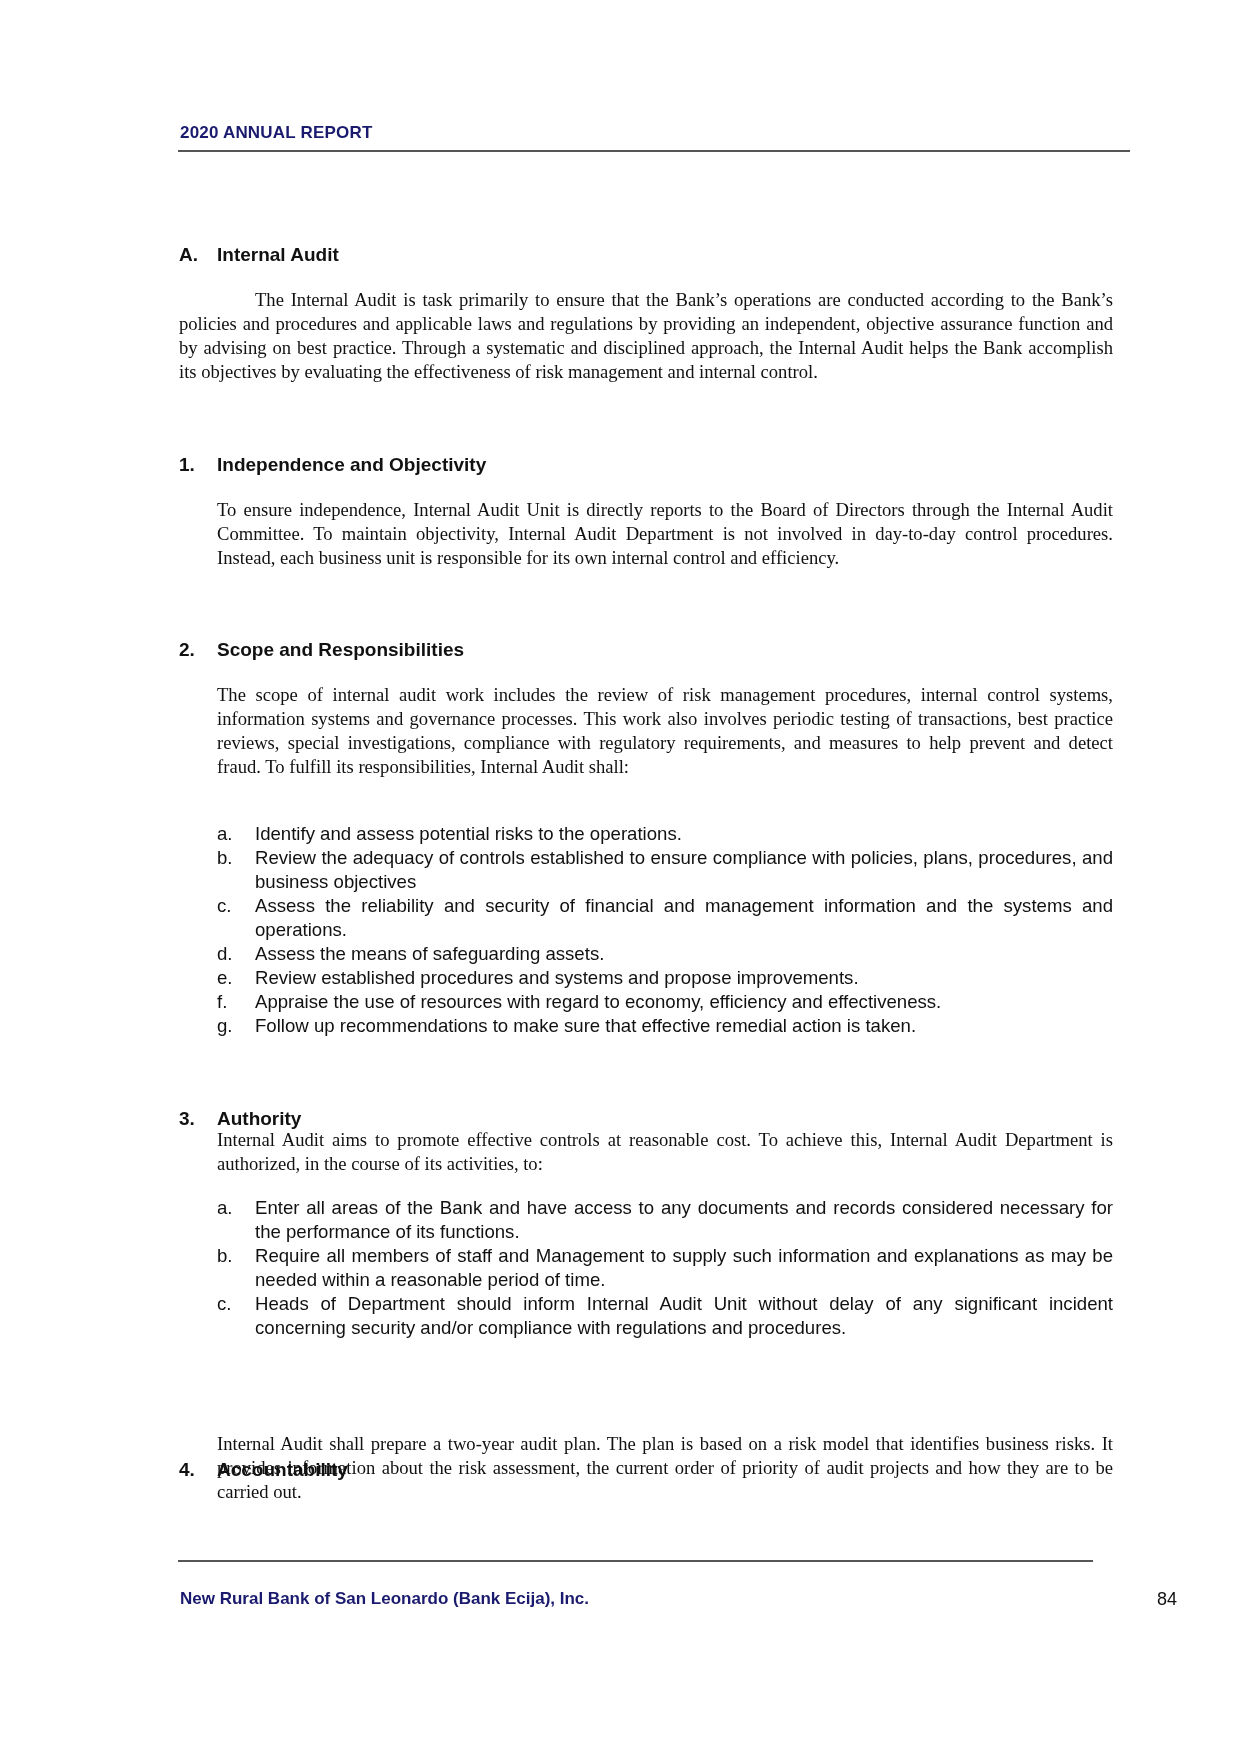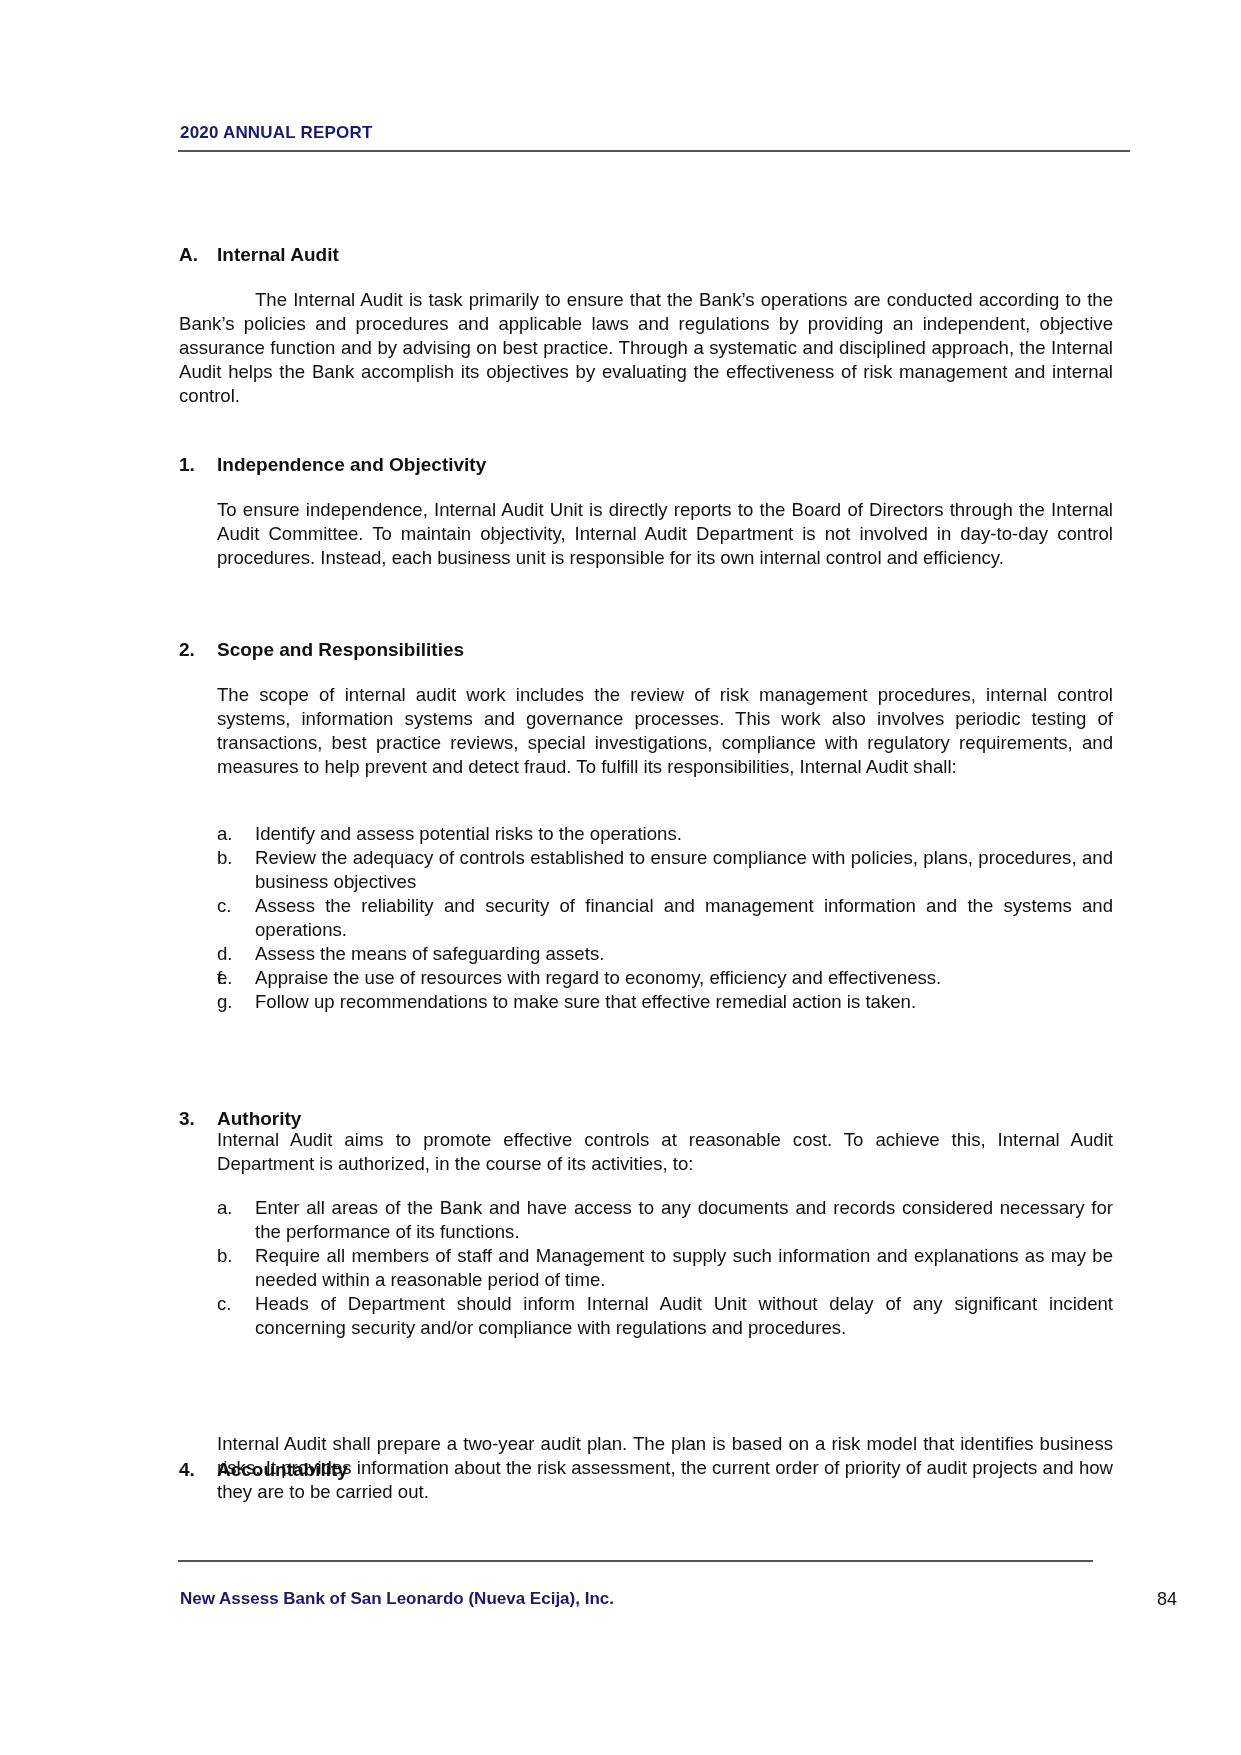--- a/index.html
+++ b/index.html
@@ -5,21 +5,21 @@
   html, body { margin: 0; padding: 0; background: #ffffff; }
   body { width: 1241px; height: 1755px; position: relative; overflow: hidden;
          font-family: "Liberation Sans", sans-serif; color: #111; }
   .page { position: absolute; left: 0; top: 0; width: 1241px; height: 1755px; margin-left: 29px; }
   .hdr { position: absolute; left: 151px; top: 123px; font-size: 17px; font-weight: bold; color: #1a1a6e; letter-spacing: 0.2px; }
   .hdr-rule { position: absolute; left: 149px; top: 150px; width: 952px; height: 2px; background: #555; }
   .title { position: absolute; left: 0; width: 1241px; top: 174px; text-align: center; font-size: 19px; font-weight: bold; }
   .title .num { display: inline-block; margin-right: 16px; margin-left: 40px; }
   .h { position: absolute; font-size: 19px; font-weight: bold; }
   .h .n { display: inline-block; width: 38px; }
-  .p { position: absolute; font-size: 18.6px; line-height: 24px; text-align: justify; }
+  .p { position: absolute; font-size: 18.6px; line-height: 24px; text-align: justify; font-family: Liberation Serif, serif; }
   .p.indent { text-indent: 76px; }
   .list { position: absolute; font-size: 18.6px; line-height: 24px; margin: 0; padding: 0; list-style: none; }
   .list li { position: relative; padding-left: 38px; text-align: justify; }
   .list li .lbl { position: absolute; left: 0; top: 0; }
   .ftr-rule { position: absolute; left: 149px; top: 1560px; width: 915px; height: 2px; background: #555; }
   .ftr { position: absolute; left: 151px; top: 1589px; font-size: 17px; font-weight: bold; color: #1a1a6e; }
   .pg { position: absolute; left: 1128px; top: 1589px; font-size: 18px; color: #111; }
 </style>
 </head>
 <body>
@@ -42,37 +42,37 @@
 
   <div class="h" style="left:150px; top:639px;">
     <span class="n">2.</span><span>Scope and Responsibilities</span>
   </div>
   <div class="p" style="left:188px; top:683px; width:896px;">The scope of internal audit work includes the review of risk management procedures, internal control systems, information systems and governance processes. This work also involves periodic testing of transactions, best practice reviews, special investigations, compliance with regulatory requirements, and measures to help prevent and detect fraud. To fulfill its responsibilities, Internal Audit shall:</div>
   <ul class="list" style="left:188px; top:822px; width:896px;">
     <li><span class="lbl">a.</span><span>Identify and assess potential risks to the operations.</span></li>
     <li><span class="lbl">b.</span><span>Review the adequacy of controls established to ensure compliance with policies, plans, procedures, and business objectives</span></li>
     <li><span class="lbl">c.</span><span>Assess the reliability and security of financial and management information and the systems and operations.</span></li>
     <li><span class="lbl">d.</span><span>Assess the means of safeguarding assets.</span></li>
-    <li><span class="lbl">e.</span></li>
+    <li><span class="lbl">e.</span><span> Review established procedures and systems and propose improvements.</span></li>
     <li><span class="lbl">f.</span><span>Appraise the use of resources with regard to economy, efficiency and effectiveness.</span></li>
     <li><span class="lbl">g.</span><span>Follow up recommendations to make sure that effective remedial action is taken.</span></li>
   </ul>
 
   <div class="h" style="left:150px; top:1108px;">
     <span class="n">3.</span><span>Authority</span>
   </div>
   <div class="p" style="left:188px; top:1128px; width:896px;">Internal Audit aims to promote effective controls at reasonable cost. To achieve this, Internal Audit Department is authorized, in the course of its activities, to:</div>
   <ul class="list" style="left:188px; top:1196px; width:896px;">
     <li><span class="lbl">a.</span><span>Enter all areas of the Bank and have access to any documents and records considered necessary for the performance of its functions.</span></li>
     <li><span class="lbl">b.</span><span>Require all members of staff and Management to supply such information and explanations as may be needed within a reasonable period of time.</span></li>
     <li><span class="lbl">c.</span><span>Heads of Department should inform Internal Audit Unit without delay of any significant incident concerning security and/or compliance with regulations and procedures.</span></li>
   </ul>
 
   <div class="h" style="left:150px; top:1459px;">
     <span class="n">4.</span><span>Accountability</span>
   </div>
   <div class="p" style="left:188px; top:1432px; width:896px;">Internal Audit shall prepare a two-year audit plan. The plan is based on a risk model that identifies business risks. It provides information about the risk assessment, the current order of priority of audit projects and how they are to be carried out.</div>
 
   <div class="ftr-rule"></div>
-  <div class="ftr">New Assess Bank of San Leonardo (Nueva Ecija), Inc.</div>
+  <div class="ftr">New Rural Bank of San Leonardo (Bank Ecija), Inc.</div>
   <div class="pg">84</div>
 
 </div>
 
 </body></html>

